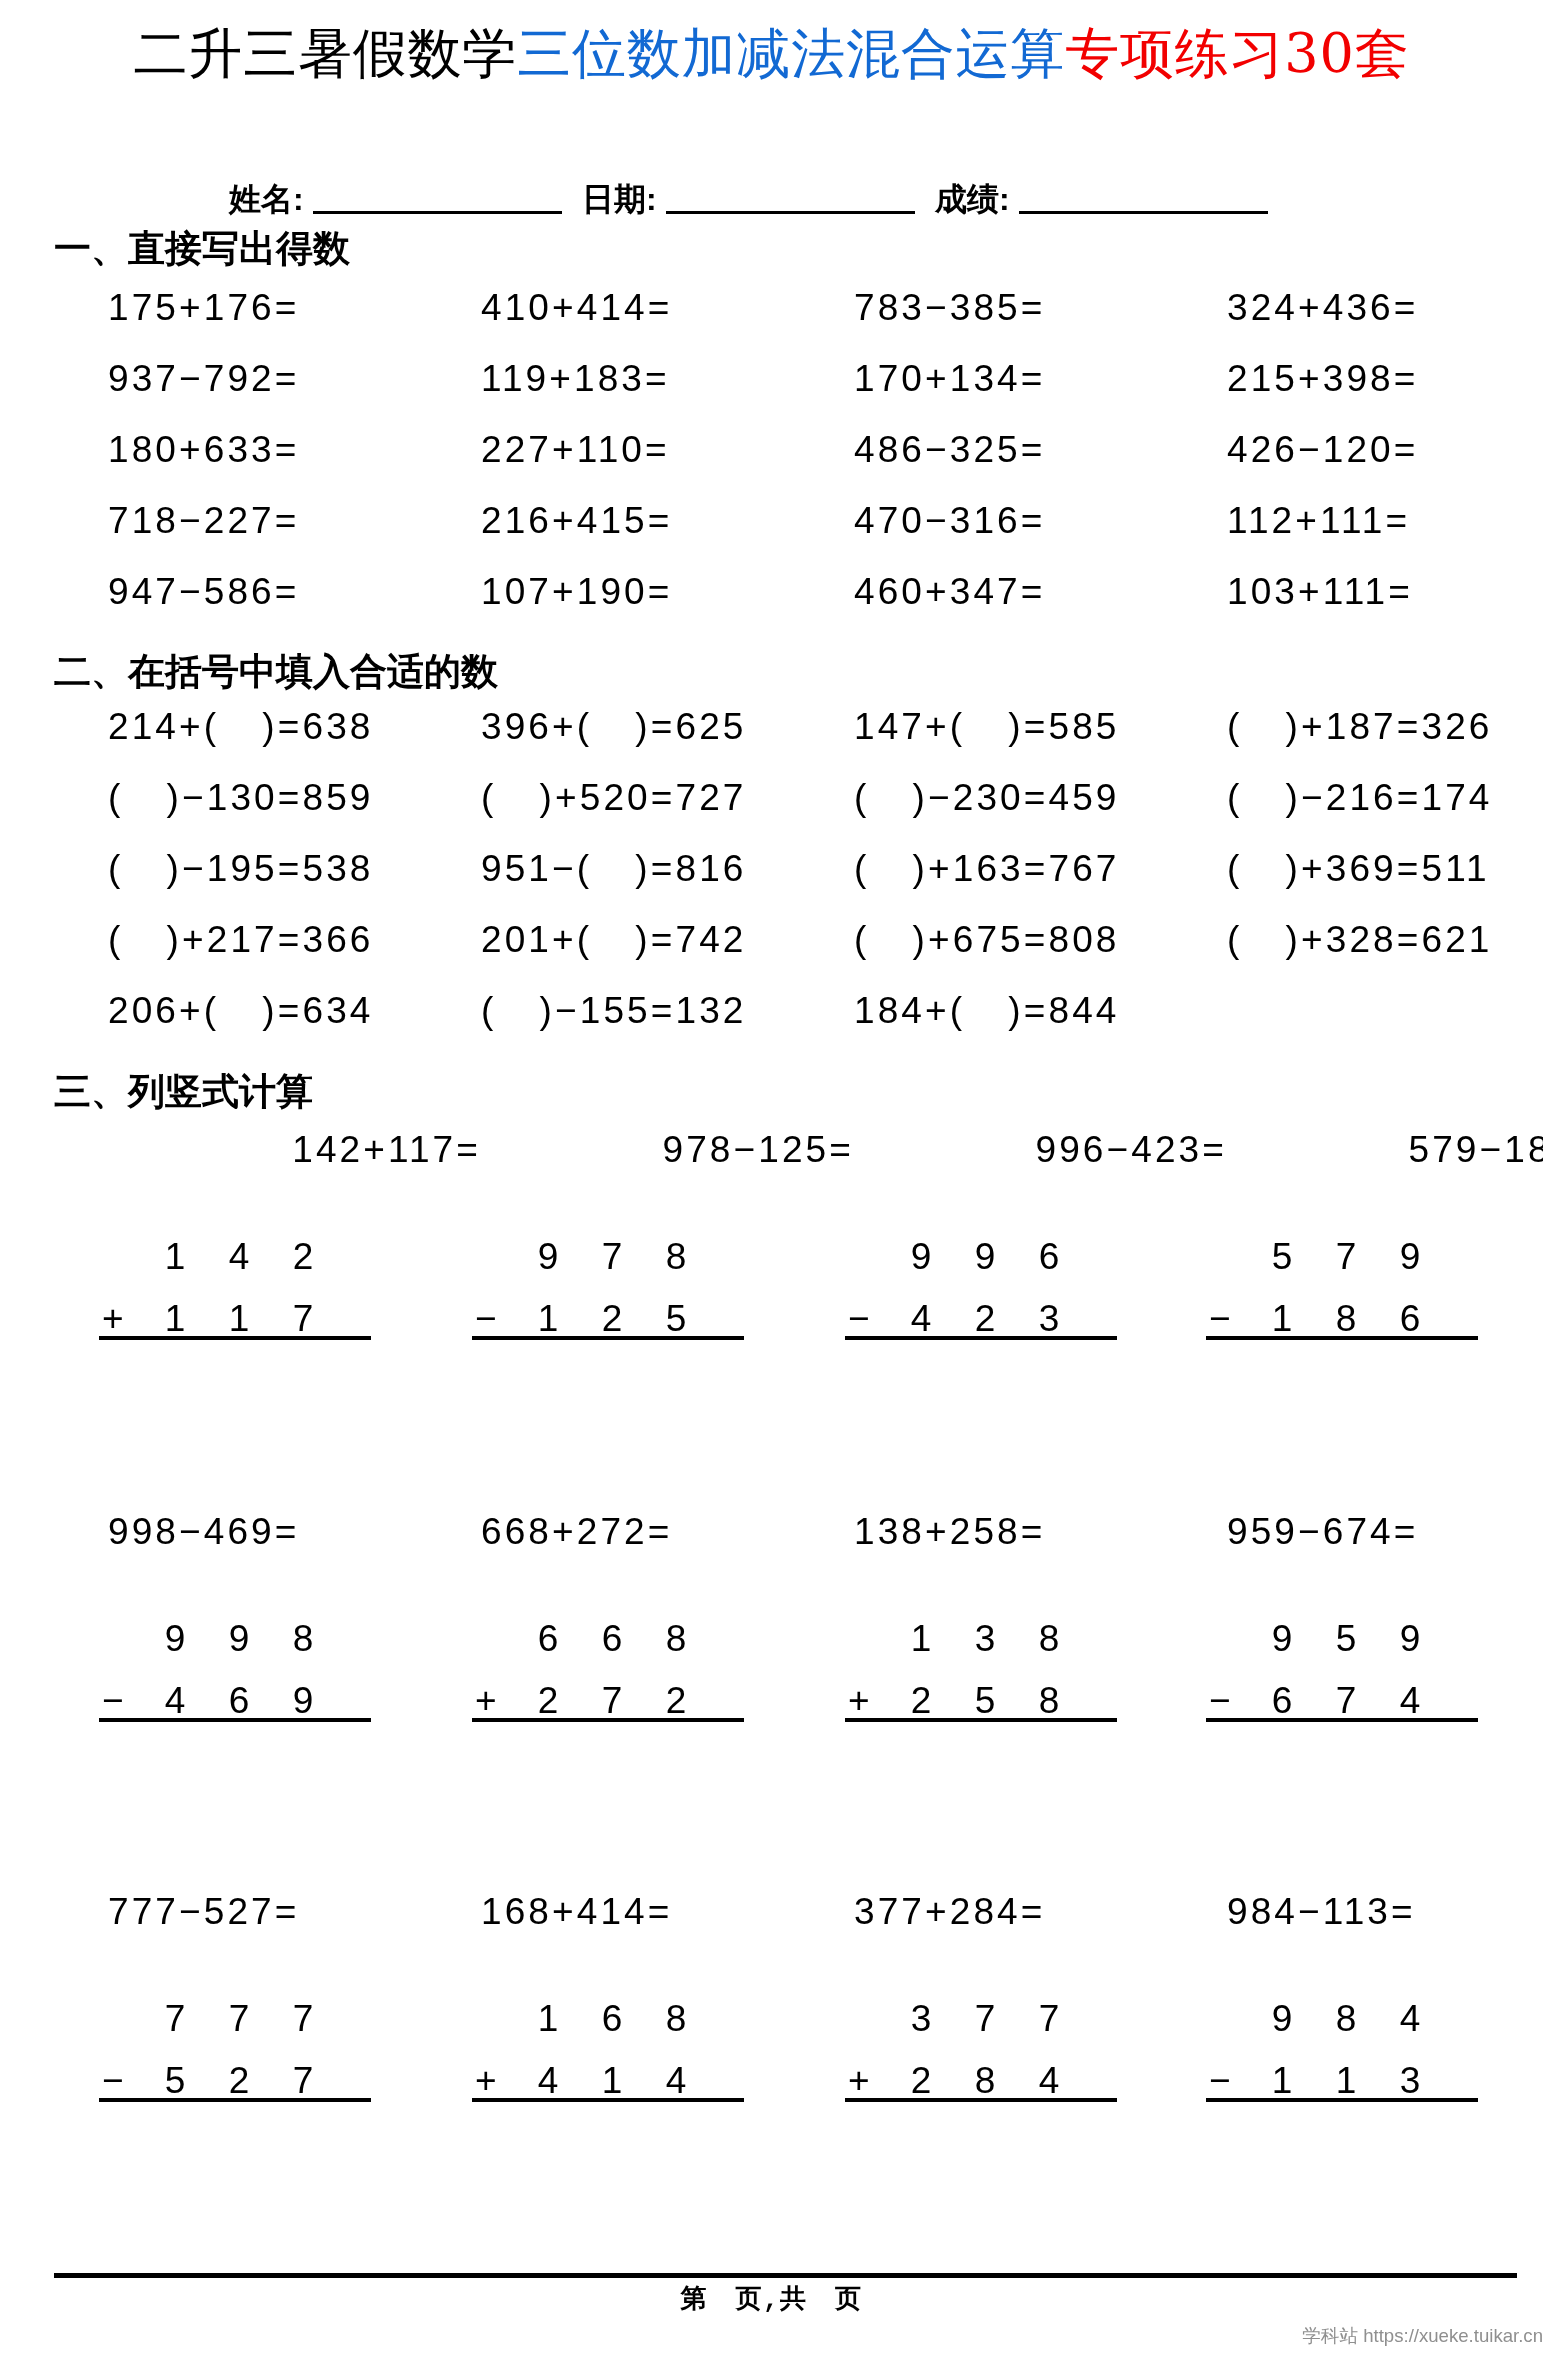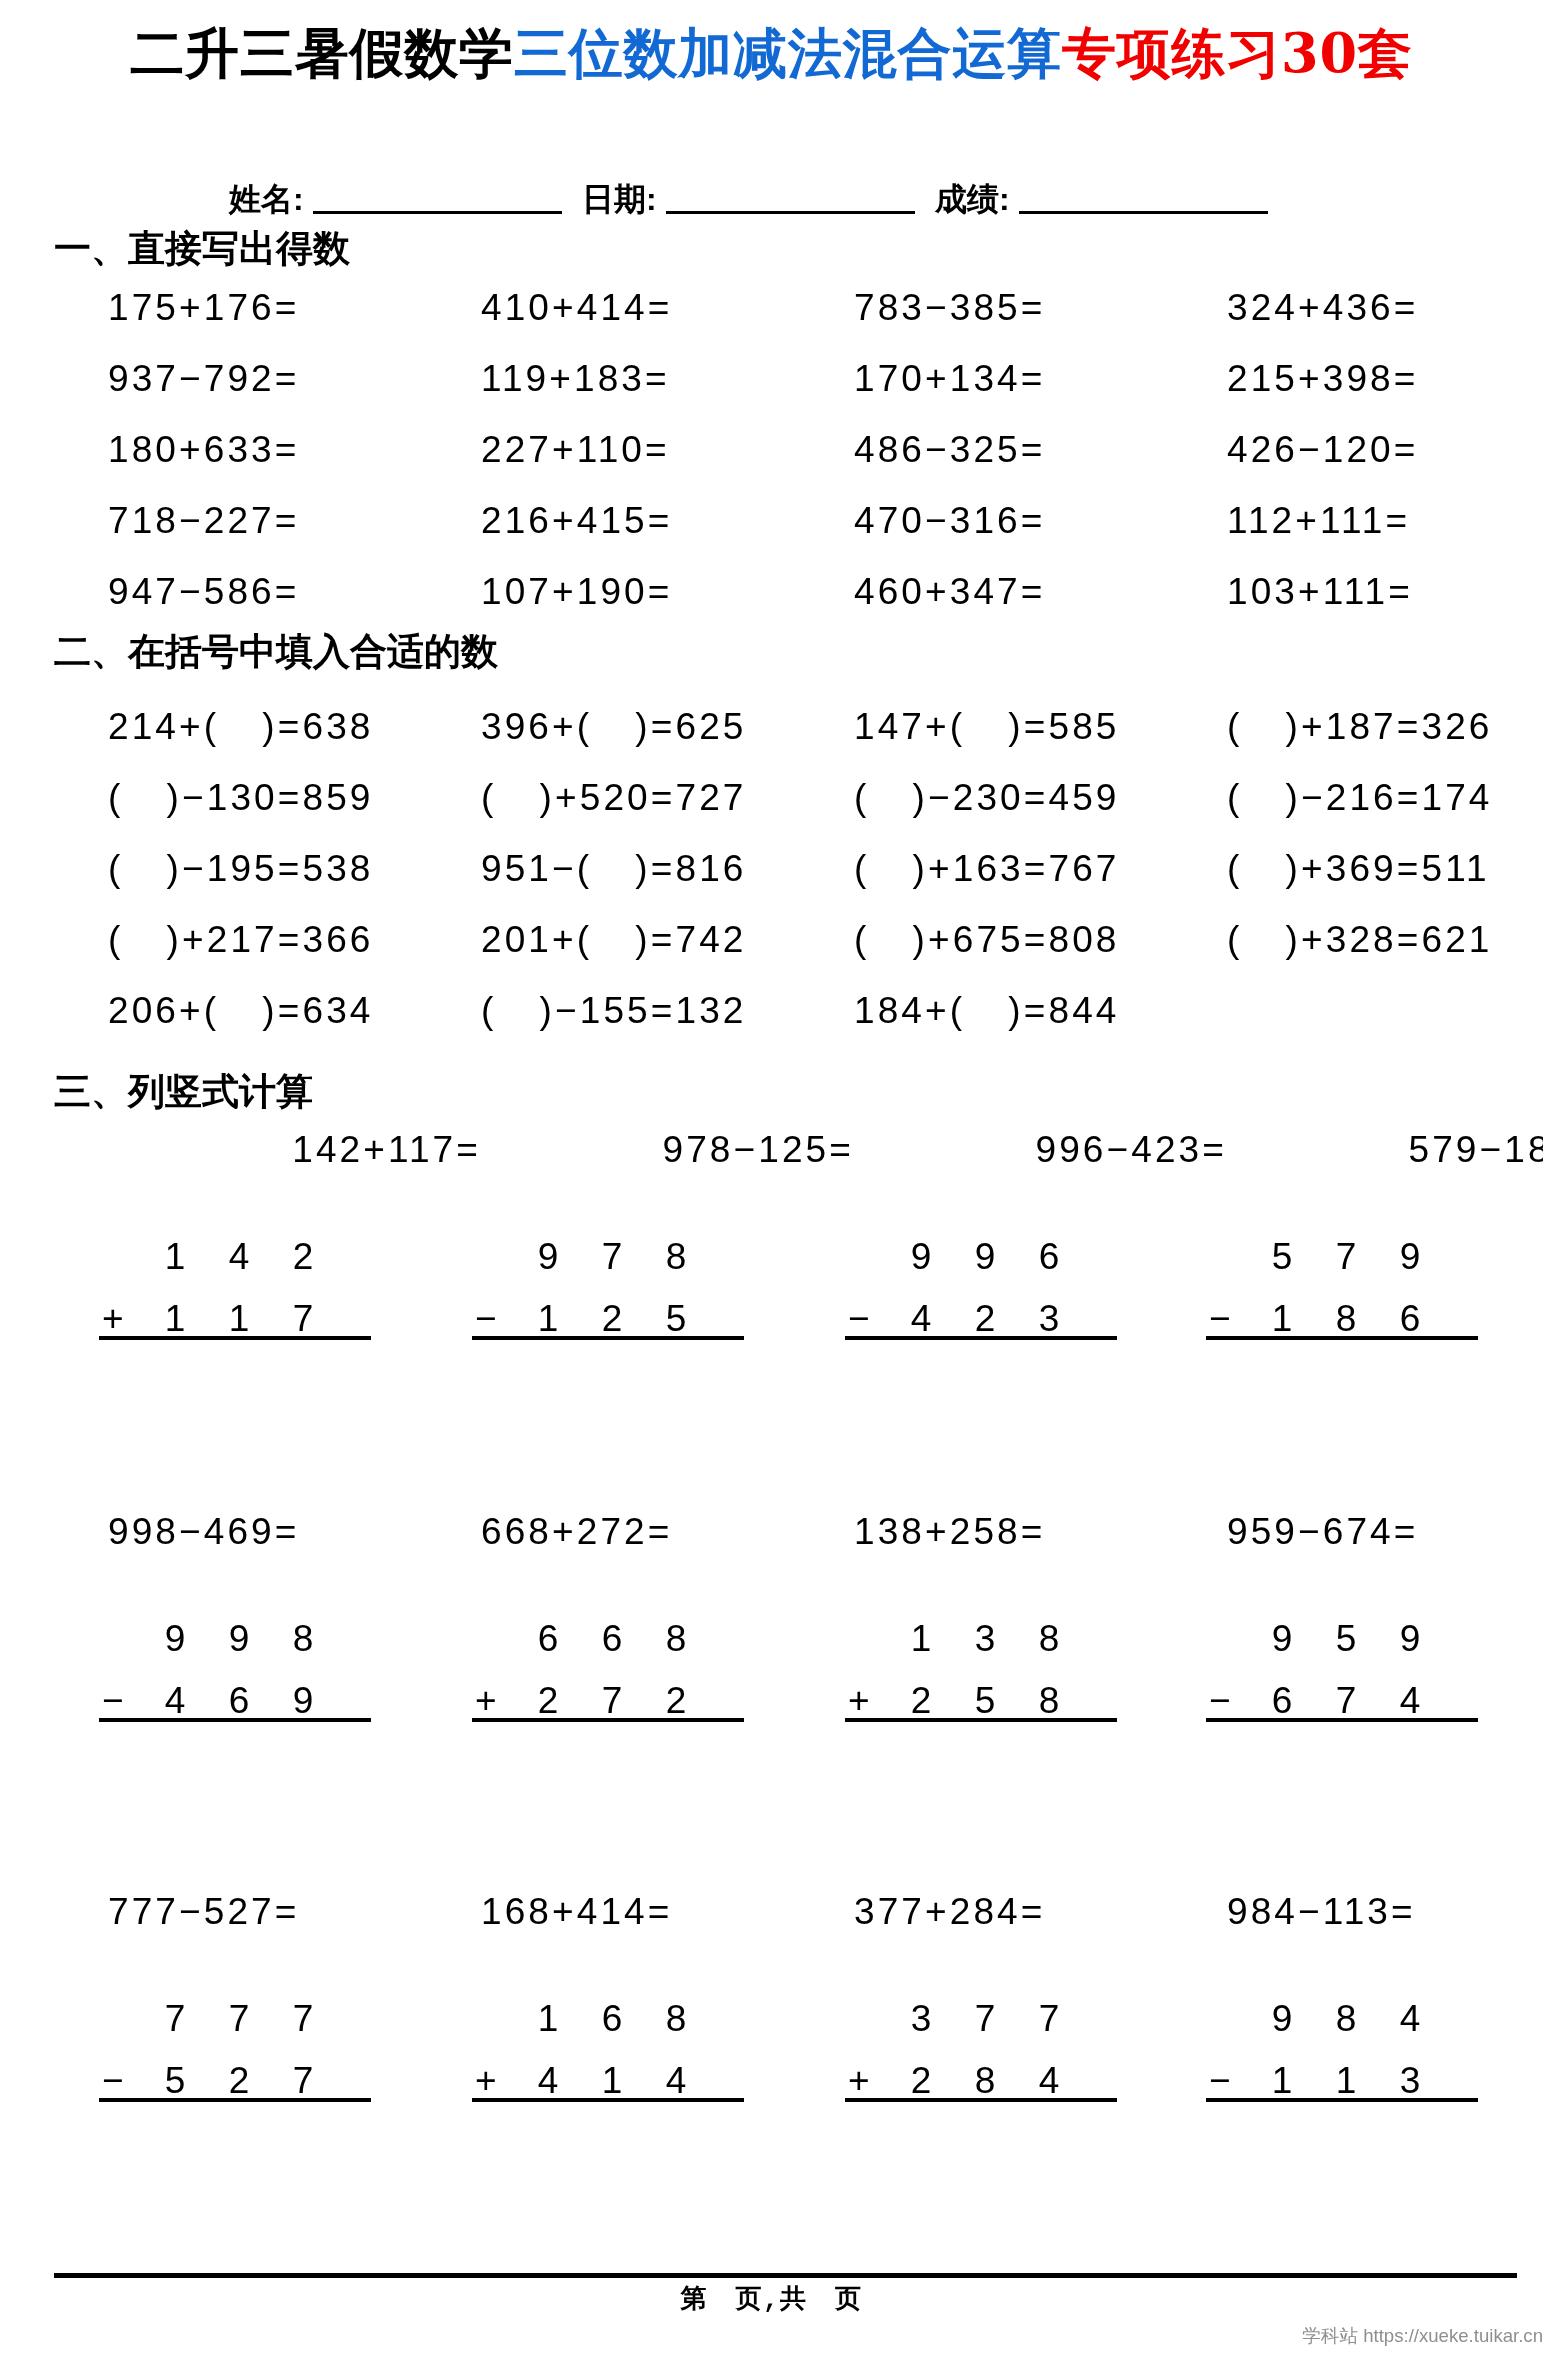--- a/index.html
+++ b/index.html
@@ -1,36 +1,36 @@
 <!DOCTYPE html>
 <html style="font-size:12.4px"><head>
 <meta charset="utf-8">
 <style>
   html,body{margin:0;padding:0;background:#ffffff;}
   .page{position:relative;width:1543px;height:2377px;background:#ffffff;color:#000;
         font-family:"Liberation Sans","DejaVu Sans",sans-serif;overflow:hidden;}
 
   
   .title{position:absolute;top:21.6px;left:0;width:100%;text-align:center;
-         font-family:"DejaVu Serif","Liberation Serif",serif;font-weight:bold;
+         font-family:"DejaVu Serif","Liberation Serif",serif;font-weight:normal;
          font-size:54px;line-height:63px;letter-spacing:0.8px;white-space:nowrap;}
   .t-blue{color:#1269d3;}
   .t-red{color:#f20000;}
 
   
   .info{position:absolute;top:175px;left:229px;display:flex;align-items:flex-end;
         font-size:32px;font-weight:bold;line-height:40px;white-space:nowrap;}
   .blank{display:inline-block;width:249px;height:36px;border-bottom:3.1px solid #000;
          margin:0 20px 4.6px 9.3px;}
   .blank.last{margin-right:0;}
 
   
   .sec-head{position:absolute;left:54px;font-weight:bold;font-size:37px;line-height:40px;}
   #sec1-head{top:229px;}
-  #sec2-head{top:632px;}
+  #sec2-head{top:652px;}
   #sec3-head{top:1072px;}
 
   
   .grid{position:absolute;left:108px;display:grid;grid-template-columns:repeat(4,373px);
         grid-auto-rows:71px;align-items:center;font-size:37px;letter-spacing:3.1px;
         white-space:pre;}
   #sec1-grid{top:272px;}
   #sec2-grid{top:691px;}
   .cell{height:71px;display:flex;align-items:center;}
 

